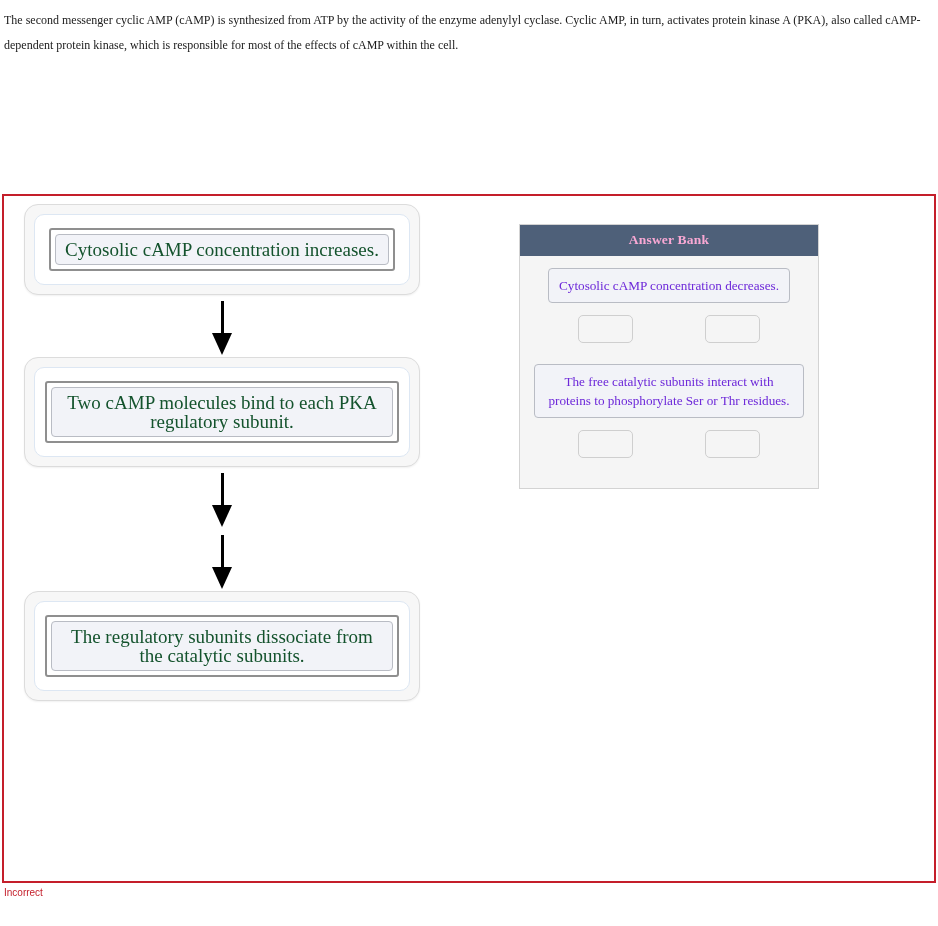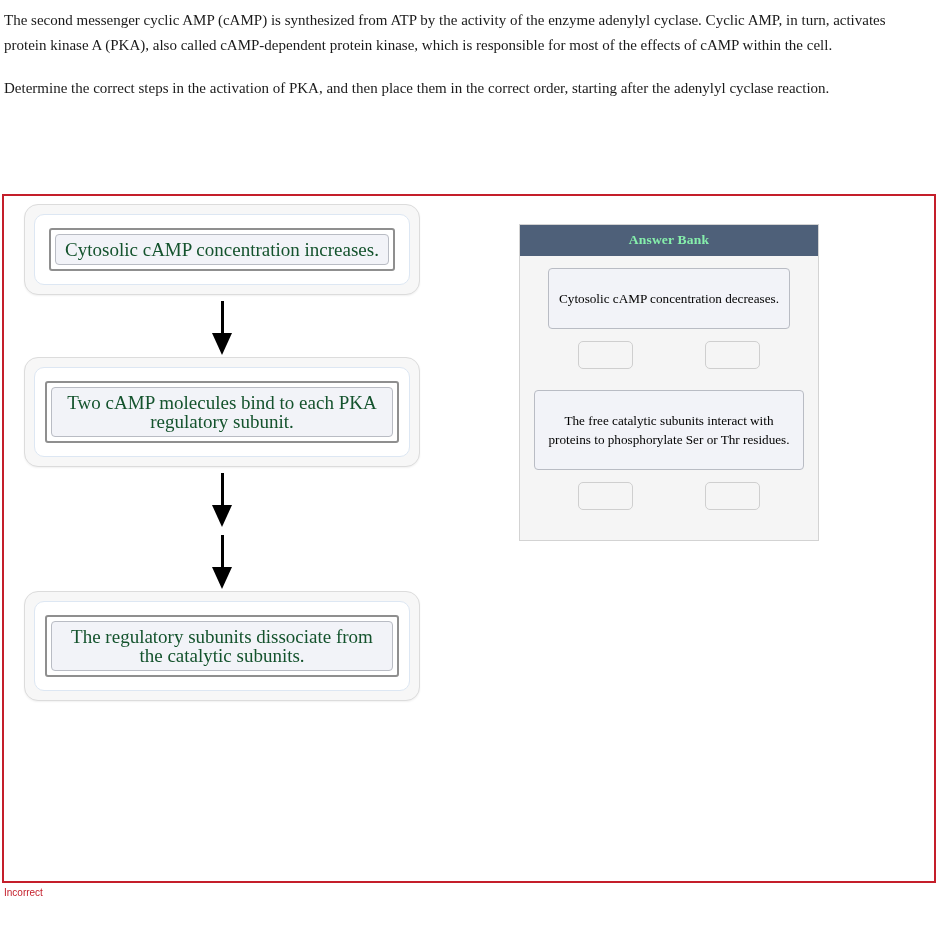--- a/index.html
+++ b/index.html
@@ -11,21 +11,21 @@
     font-family: "Liberation Serif", "DejaVu Serif", serif;
     color: #111111;
     overflow: hidden;
     position: relative;
   }
 
   
   .prose { padding: 0 14px 0 4px; }
   .prose p {
     margin: 0 0 18px 0;
-    font-size: 15px;
+    font-size: 12px;
     line-height: 25px;
     color: #1a1a1a;
     max-width: 925px;
   }
   .prose p:first-child { padding-top: 8px; }
 
   
   .result-zone {
     position: absolute;
     left: 2px;
@@ -124,42 +124,42 @@
   .bank {
     position: absolute;
     left: 515px;
     top: 28px;
     width: 300px;
     border: 1px solid #d3d3d3;
     background: #f5f5f5;
   }
   .bank-header {
     background: #4e6079;
-    color: #86efac;
+    color: #f9a8d4;
     font-weight: bold;
     font-size: 13.5px;
     text-align: center;
     padding: 7px 0 8px 0;
     letter-spacing: 0.2px;
   }
   .bank-body { padding: 12px 14px 16px 14px; }
   .bank-row {
     display: flex;
     justify-content: center;
     margin-bottom: 12px;
   }
   .bank-chip {
     background: #f2f3f8;
     border: 1px solid #b9bcc4;
     border-radius: 4px;
     font-size: 13.2px;
     line-height: 19px;
-    color: #000000;
+    color: #6d28d9;
     text-align: center;
-    padding: 20px 10px;
+    padding: 7px 10px;
   }
   .bank-chip.two-line { width: 100%; margin-top: 7px; }
   .slot-row {
     display: flex;
     justify-content: space-around;
     margin-bottom: 14px;
     padding: 0 8px;
   }
   .slot {
     width: 55px;
@@ -177,21 +177,20 @@
     font-family: "Liberation Sans", "DejaVu Sans", sans-serif;
     font-size: 10px;
     color: #c41e2a;
   }
 </style>
 </head>
 <body>
 
 <div class="prose">
   <p>The second messenger cyclic AMP (cAMP) is synthesized from ATP by the activity of the enzyme adenylyl cyclase. Cyclic AMP, in turn, activates protein kinase A (PKA), also called cAMP-dependent protein kinase, which is responsible for most of the effects of cAMP within the cell.</p>
-  <p>Determine the correct steps in the activation of PKA, and then place them in the correct order, starting after the adenylyl cyclase reaction.</p>
 </div>
 
 <div class="result-zone">
   <div class="zone-inner">
 
     <div class="flow-col">
 
       <div class="step-shell">
         <div class="step-inner">
           <div class="drop-target plain">

